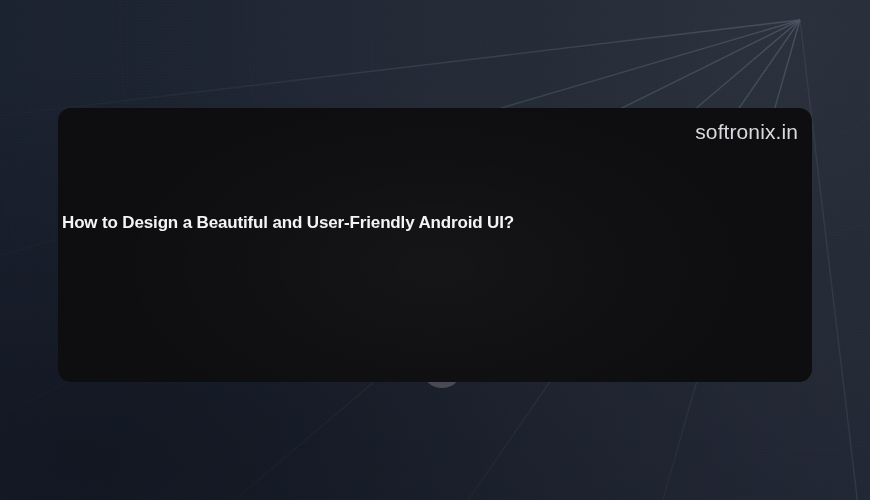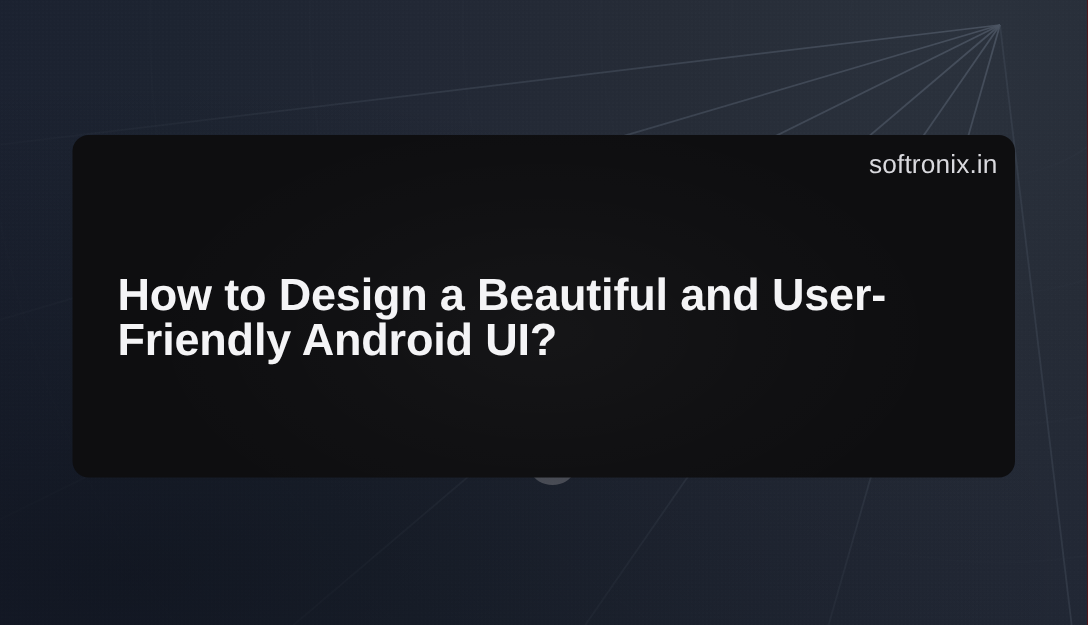--- a/index.html
+++ b/index.html
@@ -10,21 +10,21 @@
   }
   body {
     font-family: "Liberation Sans", sans-serif;
   }
 
   .canvas {
     position: relative;
     width: 870px;
     height: 500px;
     overflow: hidden;
-    background: #b91c1c;
+    background: #737373;
   }
 
   
   .bg-base {
     position: absolute;
     inset: 0;
     background:
       radial-gradient(circle at 88% 6%, #2b323d 0%, #262c37 26%, #222835 48%, #1d2431 70%, #1a2030 100%);
   }
 
@@ -92,24 +92,24 @@
     top: 11px;
     font-size: 21px;
     line-height: 1.25;
     letter-spacing: 0.1px;
     color: #d9d9de;
     white-space: nowrap;
   }
 
   .title {
     position: absolute;
-    left: 36px;
+    left: 4px;
     top: 86px;
     width: 730px;
-    font-size: 36px;
+    font-size: 17px;
     line-height: 36px;
     font-weight: bold;
     color: #f4f4f6;
     letter-spacing: -0.15px;
   }
 </style>
 </head>
 <body>
 
 <div class="canvas">

